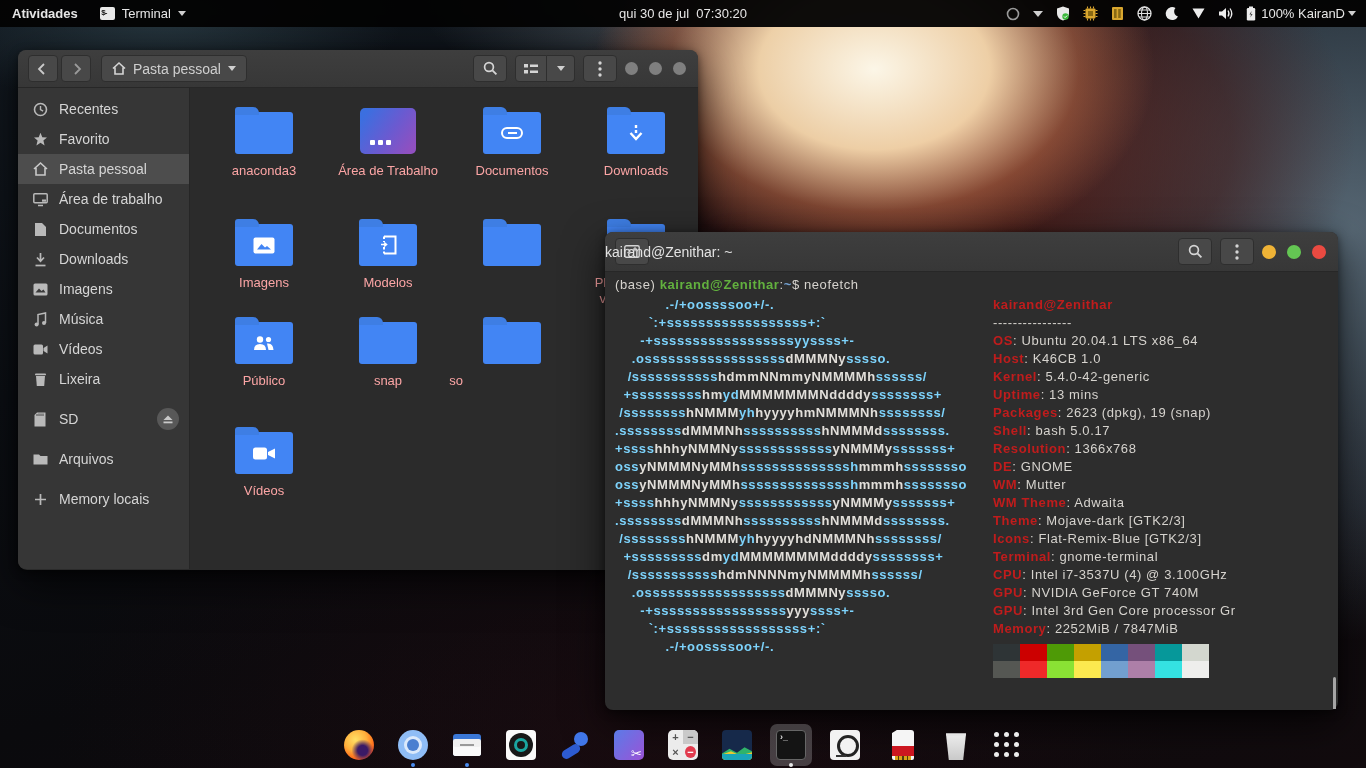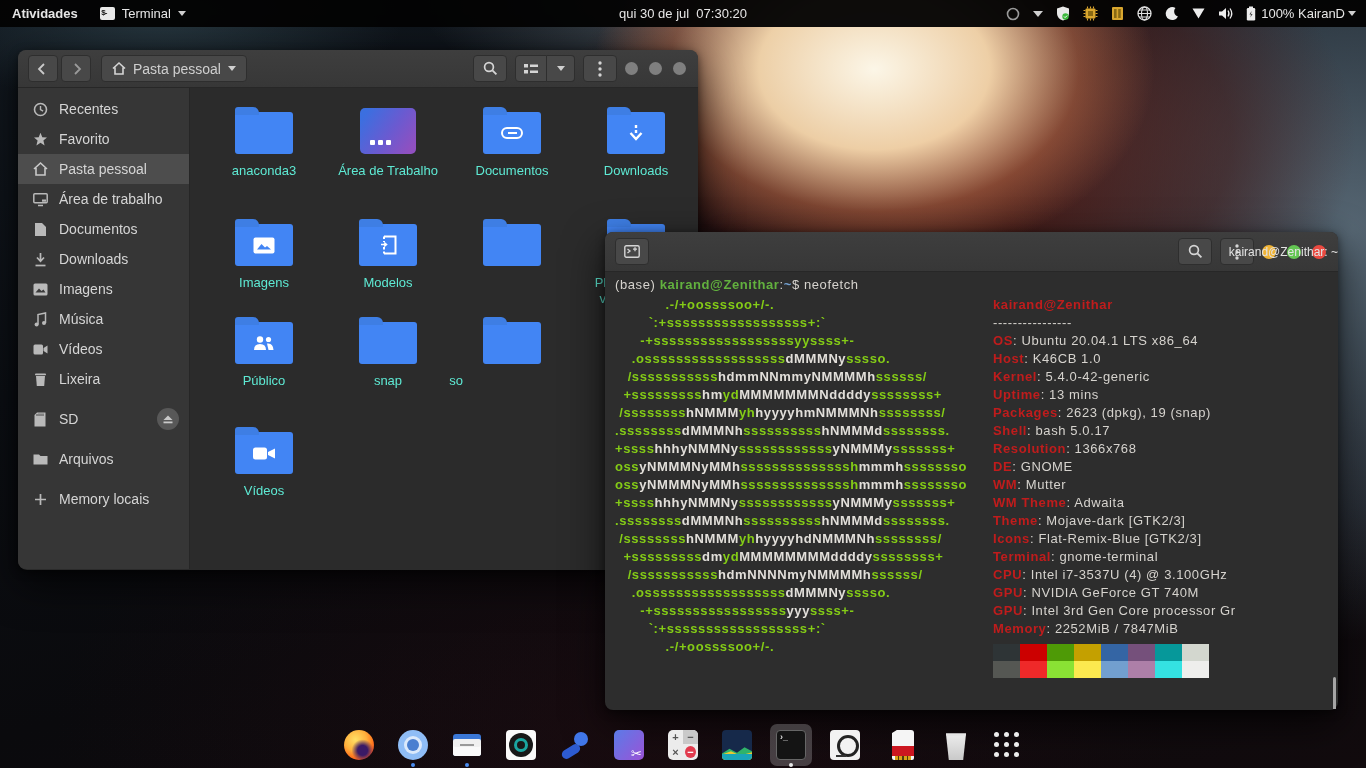--- a/index.html
+++ b/index.html
@@ -67,37 +67,37 @@
   .fitem { display:flex; flex-direction:column; align-items:center; }
   .fitem .ficon { width:60px; height:50px; position:relative; margin-top:4px; }
   .folder { position:absolute; left:1px; top:6px; width:58px; height:42px; background:#4285f4; border-radius:3px; }
   .folder:before { content:""; position:absolute; left:0; top:-5px; width:24px; height:8px; background:#3e7ee4; border-radius:3px 6px 0 0; }
   .folder .embl { position:absolute; inset:0; display:flex; align-items:center; justify-content:center; }
   .desktile { position:absolute; left:2px; top:2px; width:56px; height:46px; border-radius:5px;
     background:linear-gradient(125deg,#3b6fe0 10%,#6b5ad0 55%,#9050c0 90%); }
   .desktile i { position:absolute; left:10px; bottom:9px; width:5px; height:5px; border-radius:1px; background:#fff; box-shadow:8px 0 0 #fff, 16px 0 0 #fff; }
   .shortcut-badge { position:absolute; right:-6px; bottom:-4px; width:24px; height:24px; border-radius:50%;
     background:#17365e; border:2px solid #2b2b2b; display:flex; align-items:center; justify-content:center; }
-  .flabel { margin-top:7px; font-size:13px; color:#5eead4; text-align:center; line-height:16px; max-width:118px; }
+  .flabel { margin-top:7px; font-size:13px; color:#fca5a5; text-align:center; line-height:16px; max-width:118px; }
   .fitem.offset-label .flabel { transform:translateX(-56px); }
 
   
   #terminal { left:605px; top:232px; width:733px; height:478px; z-index:20; background:#2d2d2d; border-radius:8px; }
   #terminal .headerbar { height:40px; }
   .newtab-btn { width:34px; margin-left:10px; }
-  .term-title { position:absolute; left:0; right:0; text-align:right; font-size:12px; color:#e3e3e3; pointer-events:none; }
+  .term-title { position:absolute; left:0; right:0; text-align:left; font-size:14px; color:#e3e3e3; pointer-events:none; }
   .term-circ { width:14px; height:14px; border-radius:50%; }
   .term-body { position:relative; height:437px; font-family:Liberation Sans, sans-serif;
     font-size:13px; letter-spacing:.6px; line-height:18px; color:#d6d3ce; overflow:hidden; }
   .term-body pre { font:inherit; letter-spacing:inherit; }
   #prompt-line { position:absolute; left:10px; top:4px; white-space:pre; }
   #prompt-line .g { color:#62b13e; font-weight:bold; }
   #prompt-line .b { color:#729fcf; font-weight:bold; }
   #ascii-art { position:absolute; left:10px; top:24px; font-weight:bold; }
-  #ascii-art .r { color:#84cc16; }
+  #ascii-art .r { color:#7dd3fc; }
   #ascii-art .w { color:#e2dfda; }
   #sysinfo { position:absolute; left:388px; top:24px; }
   #sysinfo .lbl { color:#c01c1c; font-weight:bold; }
   #sysinfo .ttl { color:#c01c1c; font-weight:bold; }
   #palette { position:absolute; left:388px; top:372px; }
   .prow { display:flex; }
   .prow div { width:27px; height:17px; }
   .term-scrollbar { position:absolute; right:2px; top:405px; width:3px; height:58px; background:#a5a5a5; border-radius:2px; }
 
   

